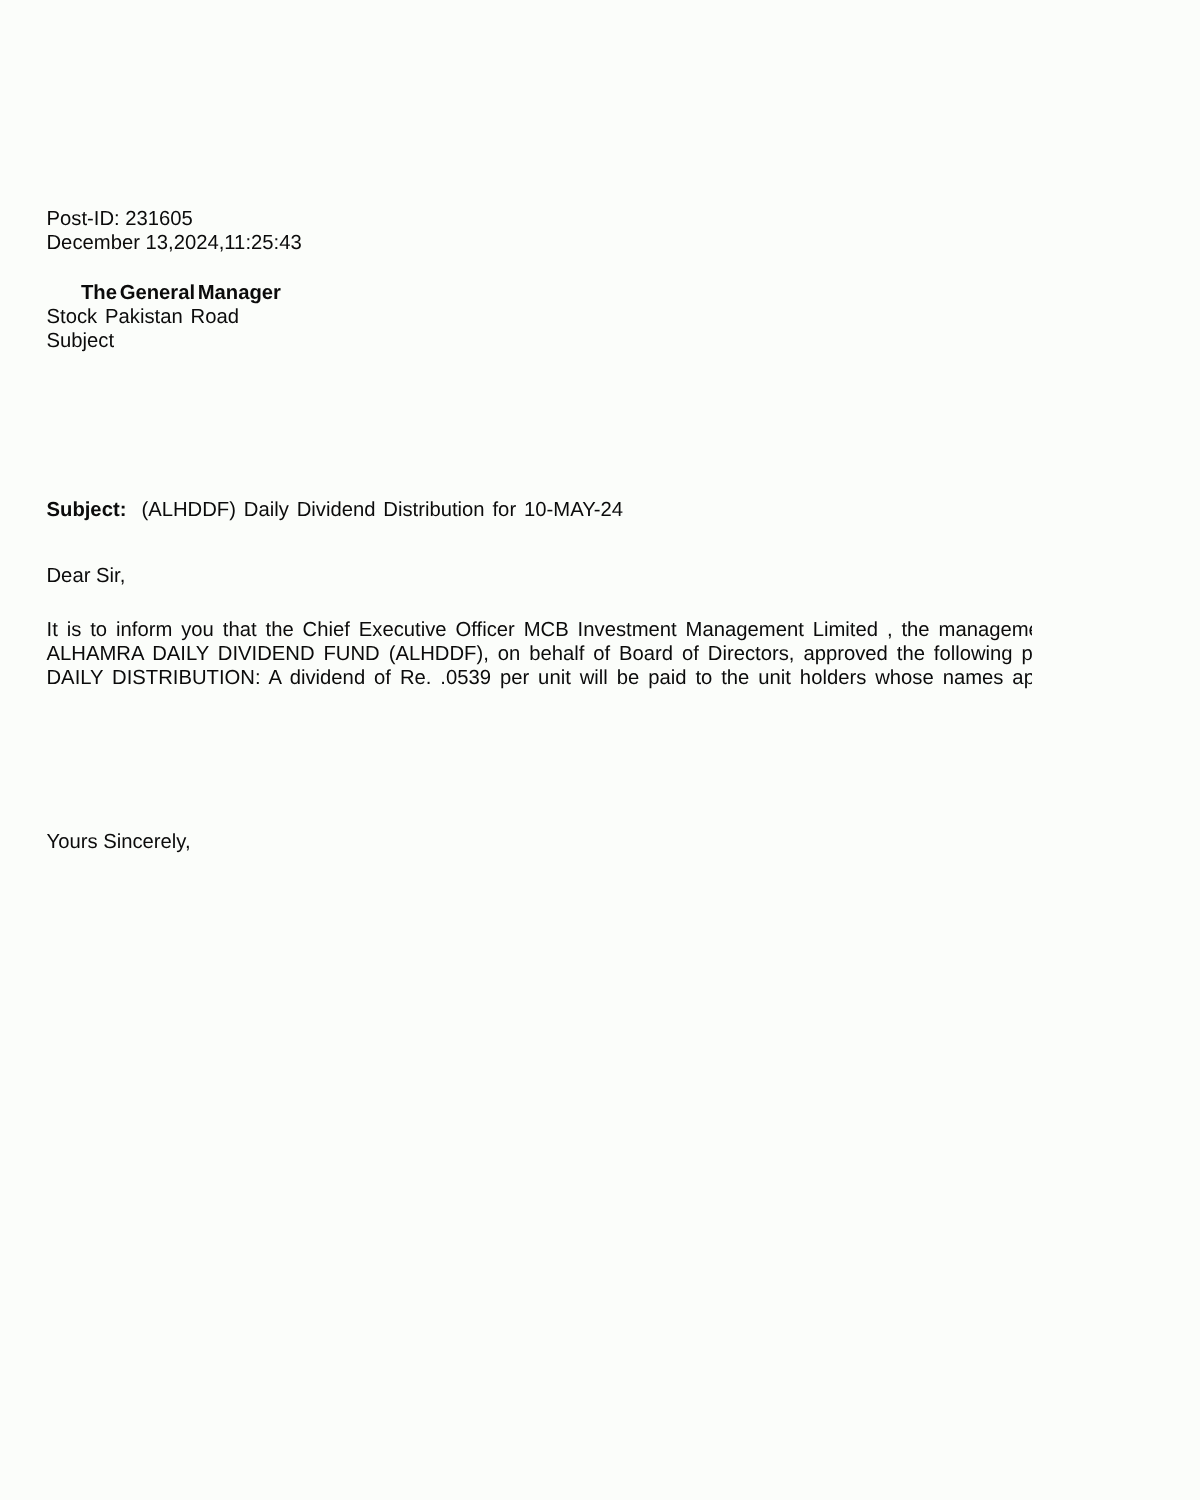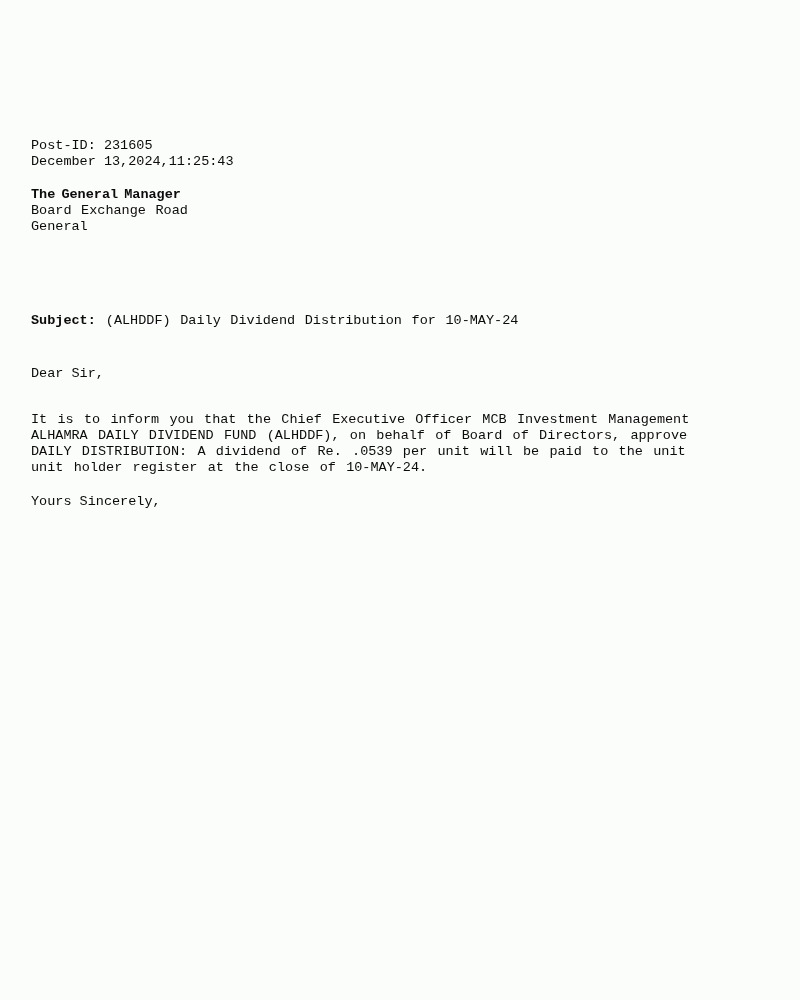--- a/index.html
+++ b/index.html
@@ -4,35 +4,36 @@
 <style>
   html, body {
     margin: 0;
     padding: 0;
   }
   .page {
     position: relative;
     width: 688px;
     height: 1000px;
     overflow: hidden;
-    font-family: Liberation Mono, monospace;
+    font-family: Liberation Sans, sans-serif;
     font-size: 13.5px;
     line-height: 16px;
     color: #0b0b0b;
   }
   .block {
     position: absolute;
     left: 31px;
     right: 0;
   }
   .bold {
     font-weight: bold;
   }
   .tightwords {
     word-spacing: -2px;
+    margin-left: 23px;
   }
   .spaced {
     word-spacing: 1.5px;
   }
   .subject-label {
     margin-right: 10px;
   }
   .body-line {
     white-space: nowrap;
     word-spacing: 2.2px;
@@ -43,32 +44,31 @@
 
 <div class="page" style="color: rgb(11, 11, 11);">
 
   <div class="block" style="top:138px">
     <div>Post-ID: 231605</div>
     <div>December 13,2024,11:25:43</div>
   </div>
 
   <div class="block" style="top:187px">
     <div class="bold tightwords">The General Manager</div>
-    <div class="spaced">Board Exchange Road</div>
-    <div class="spaced">General</div>
+    <div class="spaced">Stock Pakistan Road</div>
+    <div class="spaced">Subject</div>
   </div>
 
-  <div class="block" style="top:313px">
+  <div class="block" style="top:332px">
     <span class="bold subject-label">Subject:</span><span class="spaced">(ALHDDF) Daily Dividend Distribution for 10-MAY-24</span>
   </div>
 
-  <div class="block" style="top:366px">Dear Sir,</div>
+  <div class="block" style="top:376px">Dear Sir,</div>
 
   <div class="block" style="top:412px">
     <div class="body-line">It is to inform you that the Chief Executive Officer MCB Investment Management Limited , the management company of</div>
     <div class="body-line">ALHAMRA DAILY DIVIDEND FUND (ALHDDF), on behalf of Board of Directors, approved the following payout:</div>
     <div class="body-line">DAILY DISTRIBUTION: A dividend of Re. .0539 per unit will be paid to the unit holders whose names appeared in the</div>
-    <div class="body-line">unit holder register at the close of 10-MAY-24.</div>
   </div>
 
-  <div class="block" style="top:494px">Yours Sincerely,</div>
+  <div class="block" style="top:553px">Yours Sincerely,</div>
 
 </div>
 
 </body></html>

